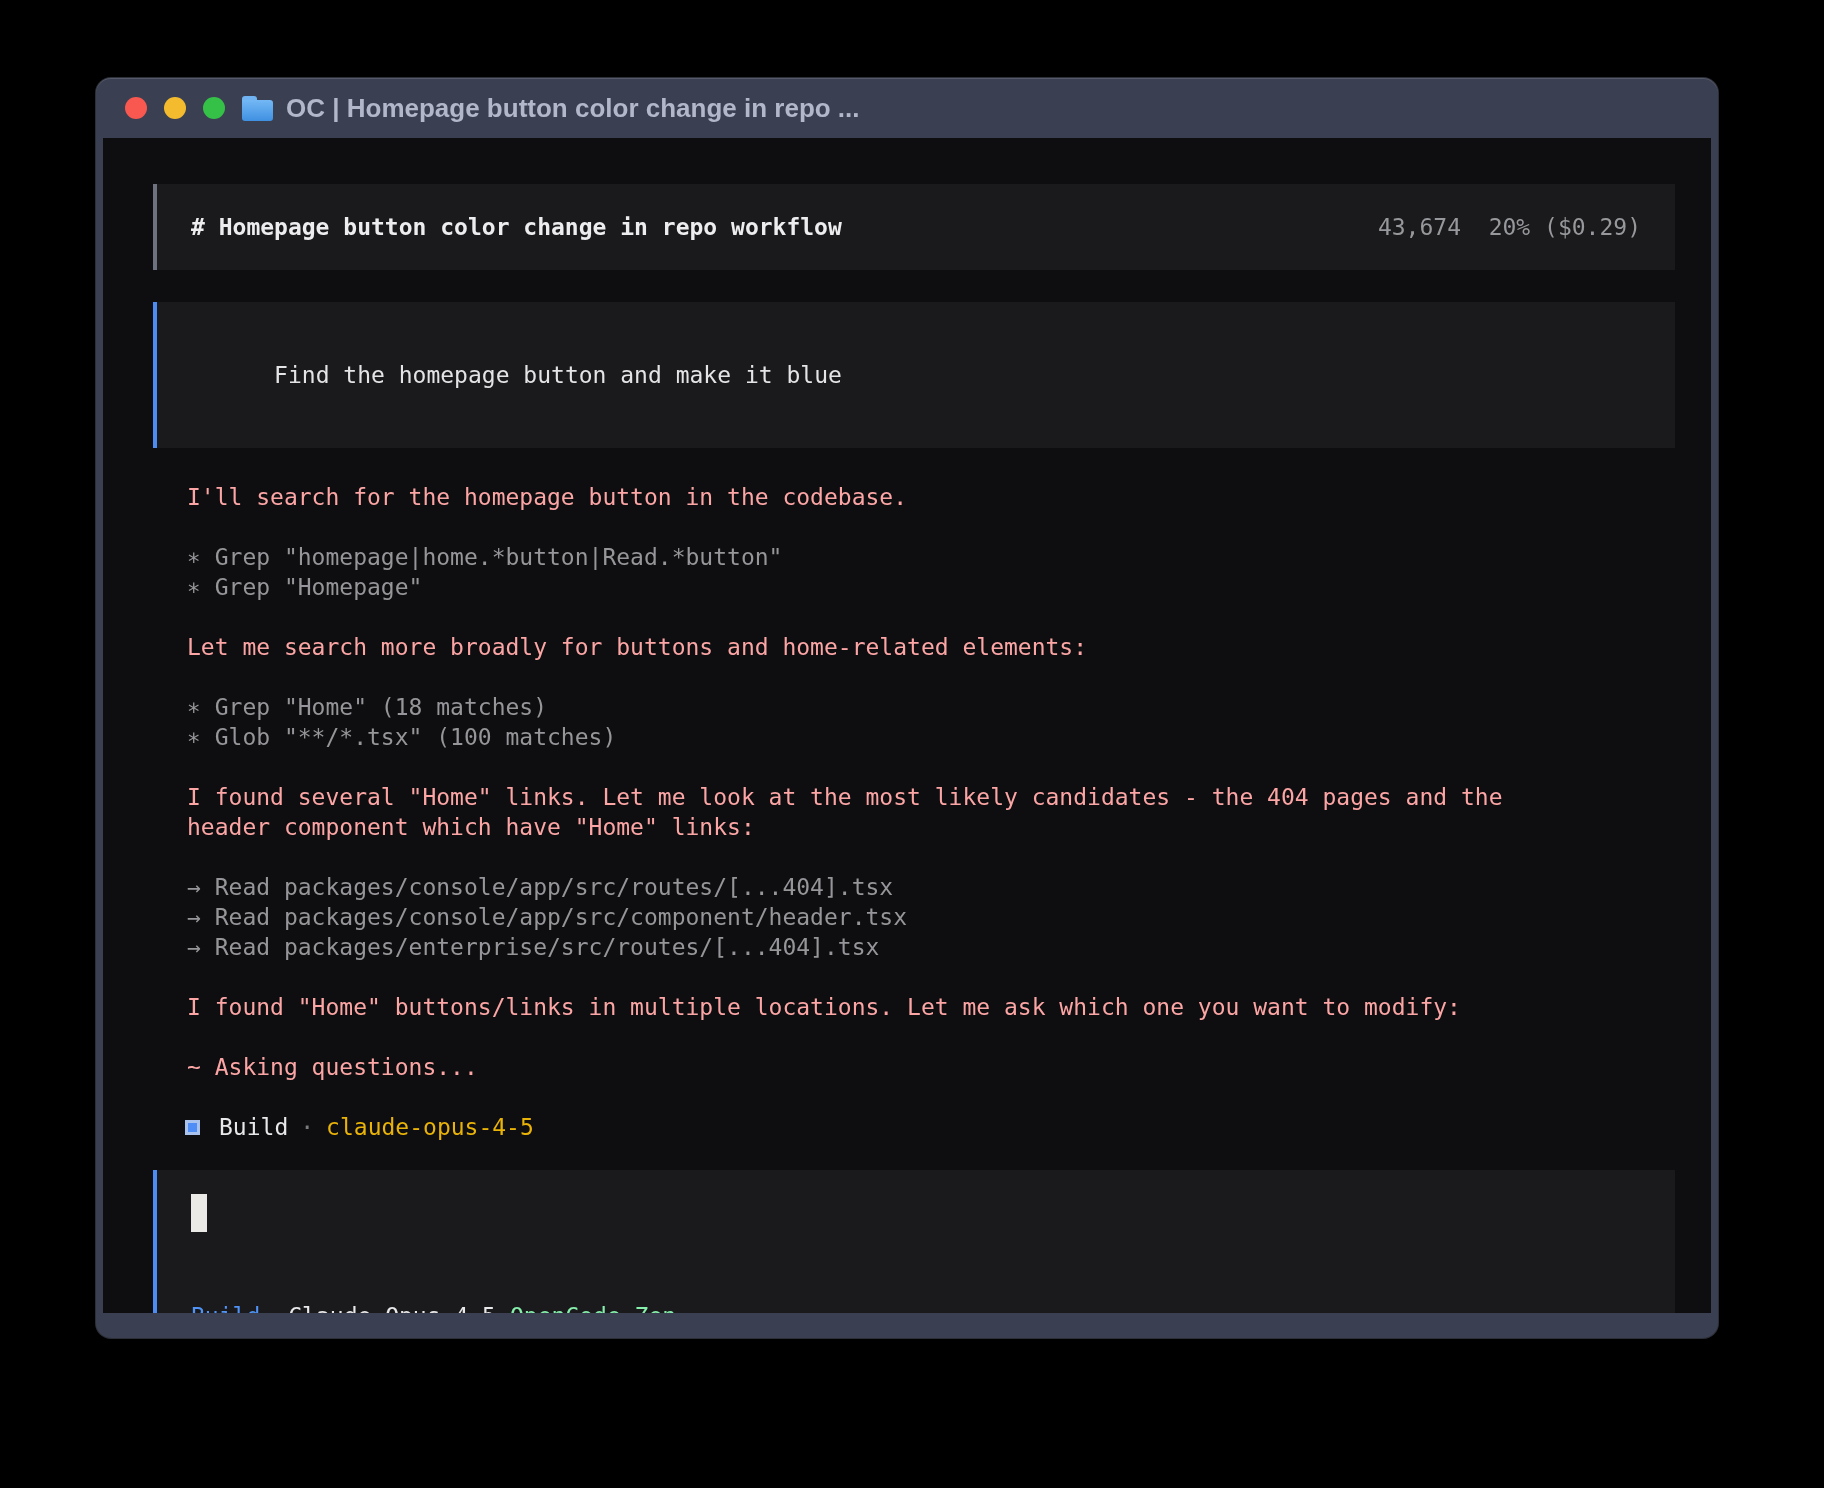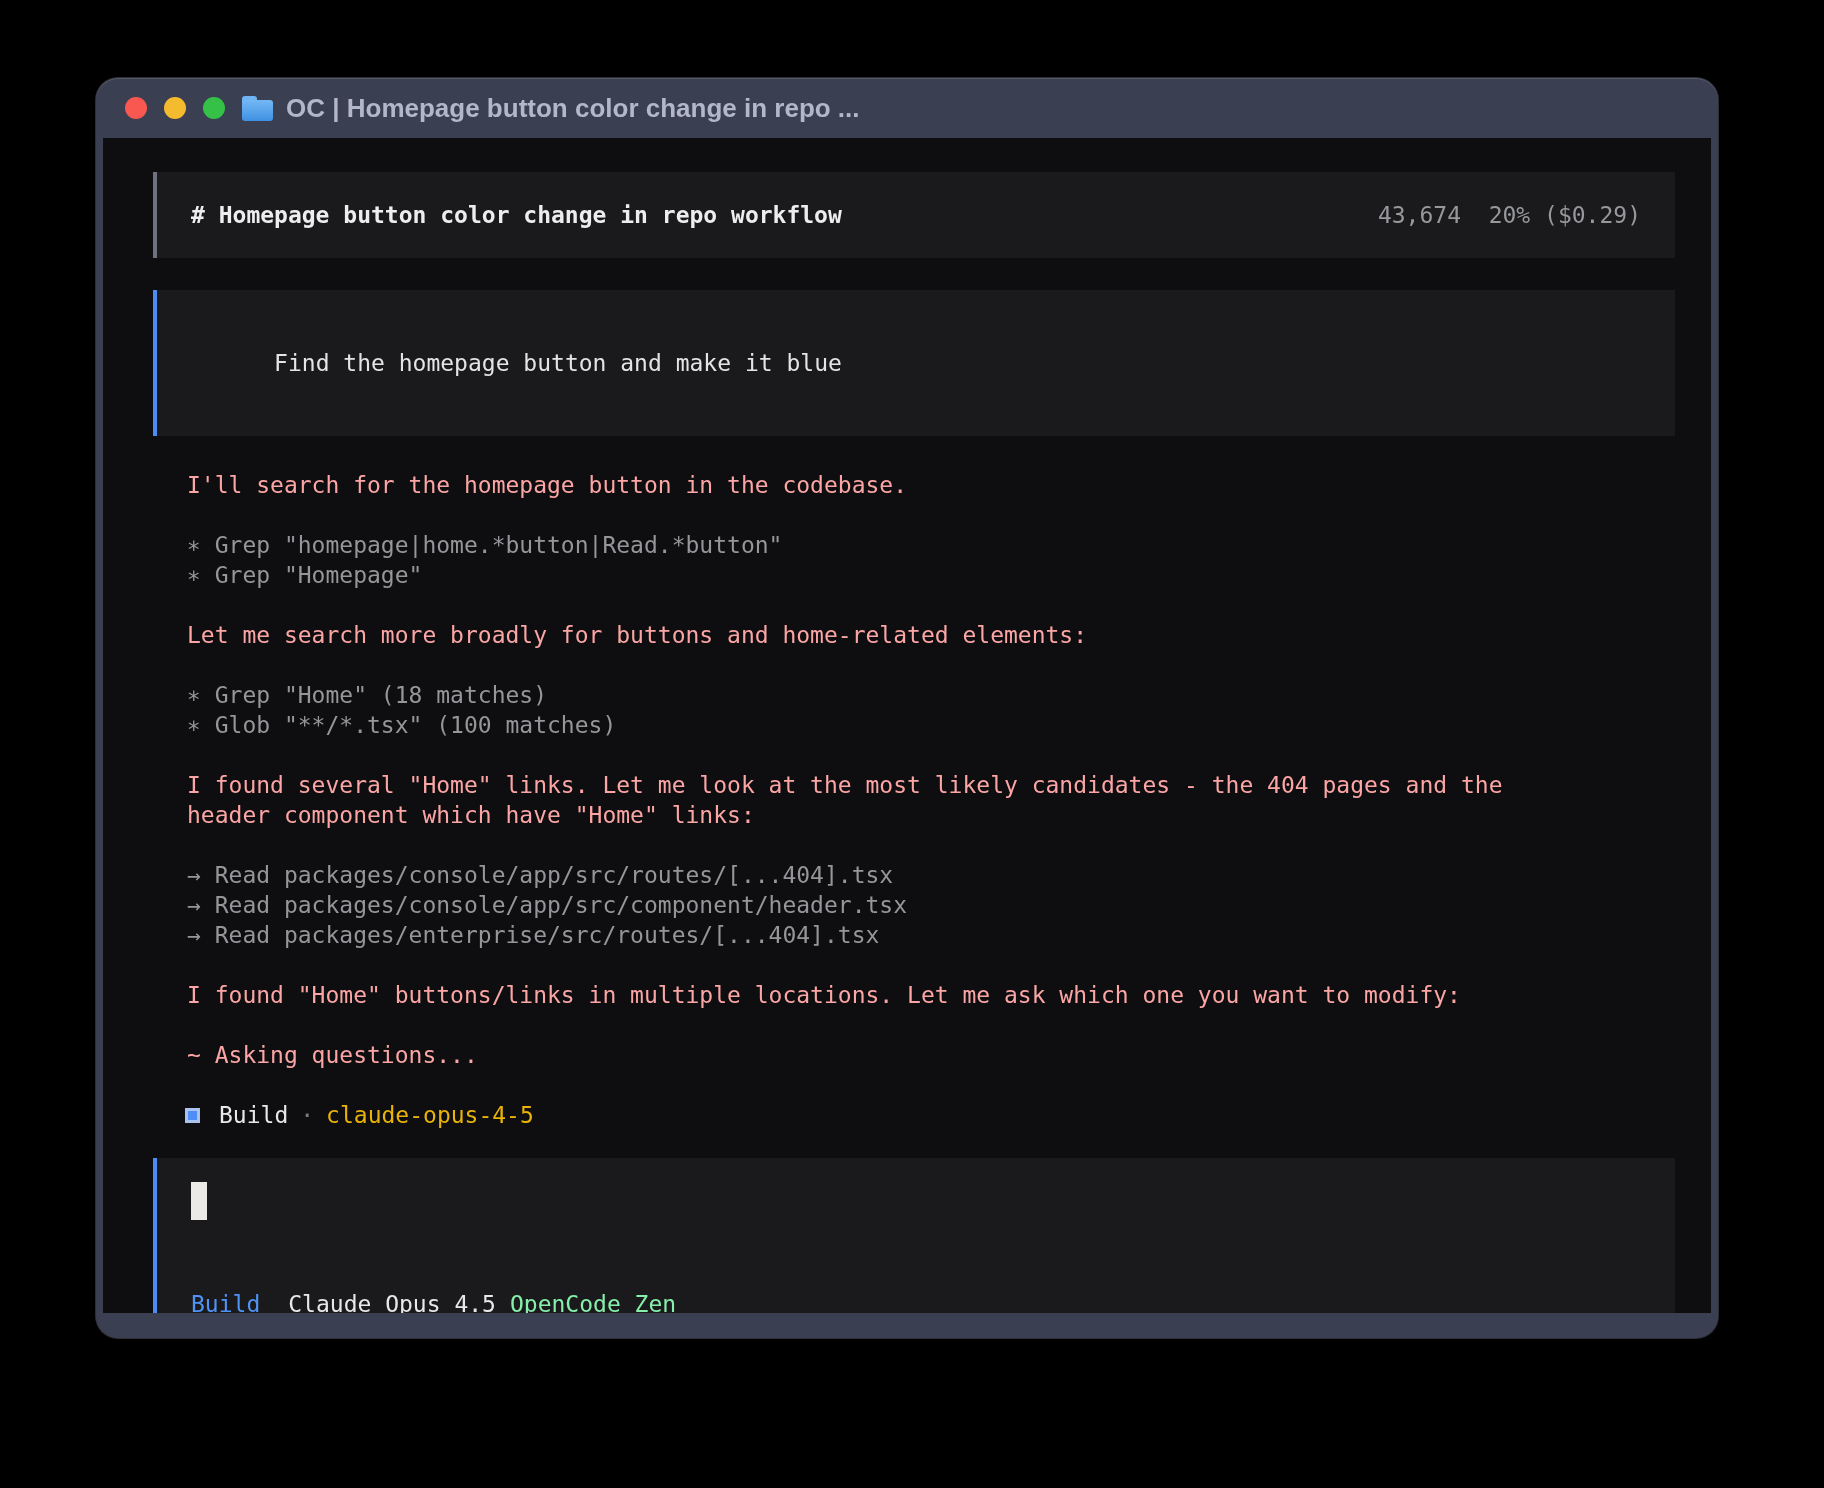--- a/index.html
+++ b/index.html
@@ -10,21 +10,21 @@
     position: relative;
     font-family: "DejaVu Sans Mono", monospace;
     overflow: hidden;
   }
 
   
   .window {
     position: absolute; left: 96px; top: 78px;
     width: 1622px; height: 1260px;
     background: #3a3f51;
-    border-radius: 22px;
+    border-radius: 15px;
     padding: 0 7px 25px 7px;
     display: flex; flex-direction: column;
     box-shadow: 0 0 0 1px rgba(130,136,160,.35), inset 0 1px 0 rgba(255,255,255,.14);
   }
   .titlebar {
     height: 60px; flex: 0 0 60px;
     display: flex; align-items: center;
     padding-left: 22px;
   }
   .lights { display: flex; gap: 17px; }
@@ -41,21 +41,21 @@
     font-family: "Liberation Sans", sans-serif;
     font-weight: bold; font-size: 26px;
     color: #b2b7c9;
     white-space: nowrap; overflow: hidden;
   }
 
   
   .terminal {
     flex: 1 1 auto;
     background: #0e0e10;
-    padding: 34px 36px 0 50px;
+    padding: 46px 36px 0 50px;
     display: flex; flex-direction: column;
     overflow: hidden;
     font-size: 23px; line-height: 30px;
   }
 
   .block {
     background: #1a1a1c;
     border-left: 4px solid #6e7280;
     padding: 28px 34px;
   }

